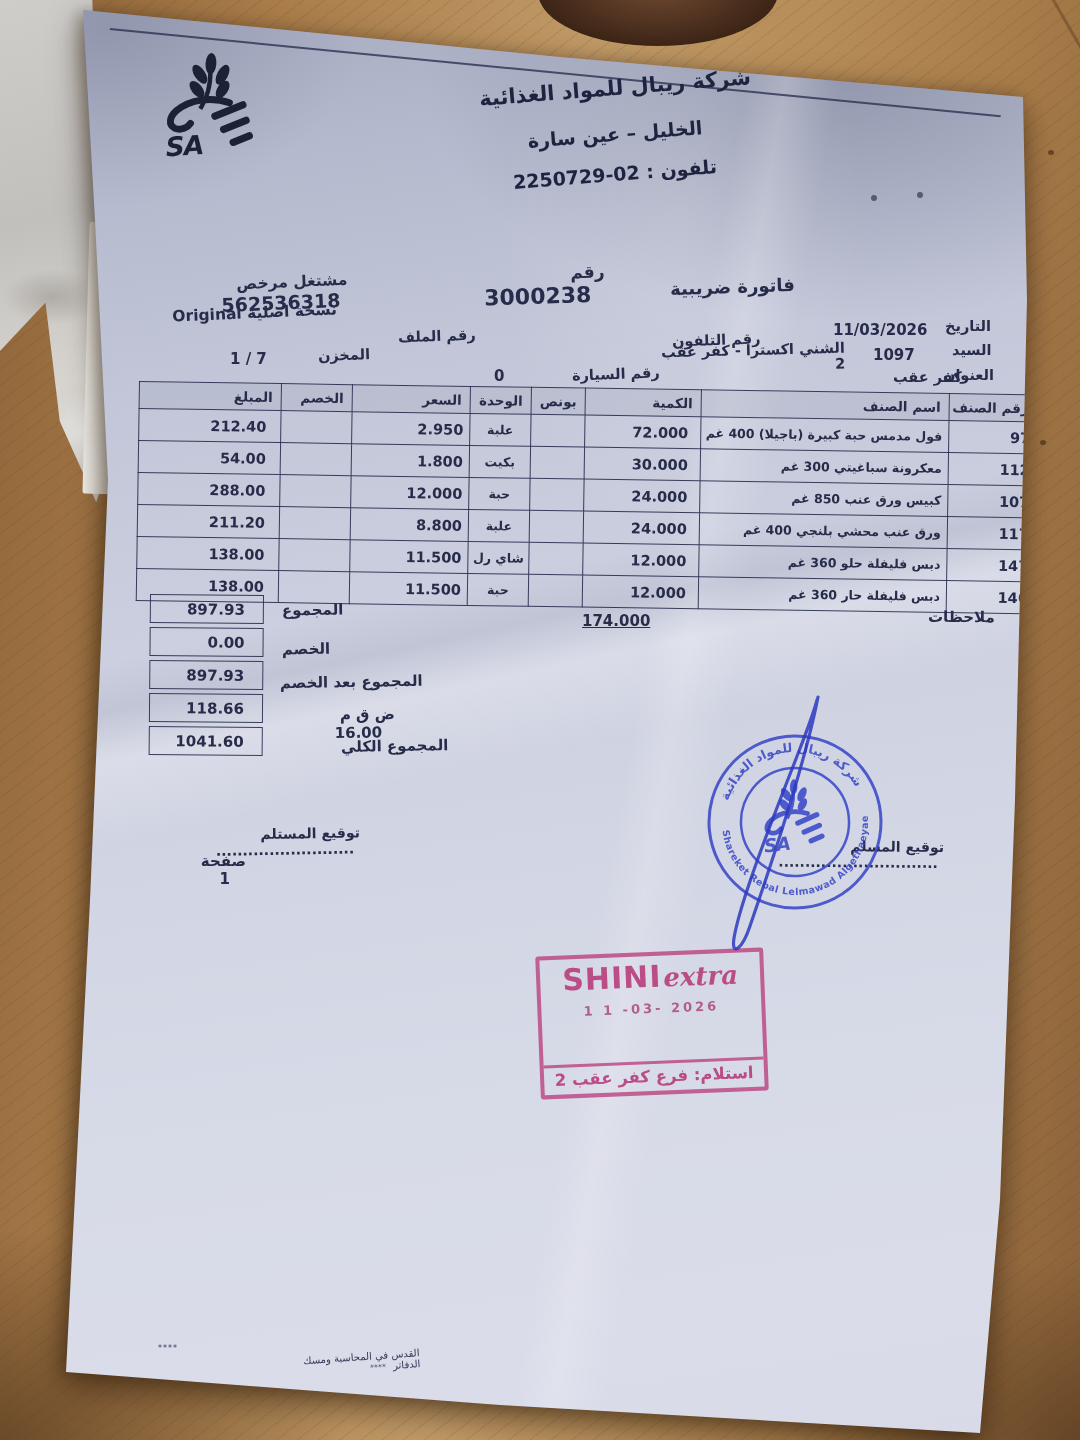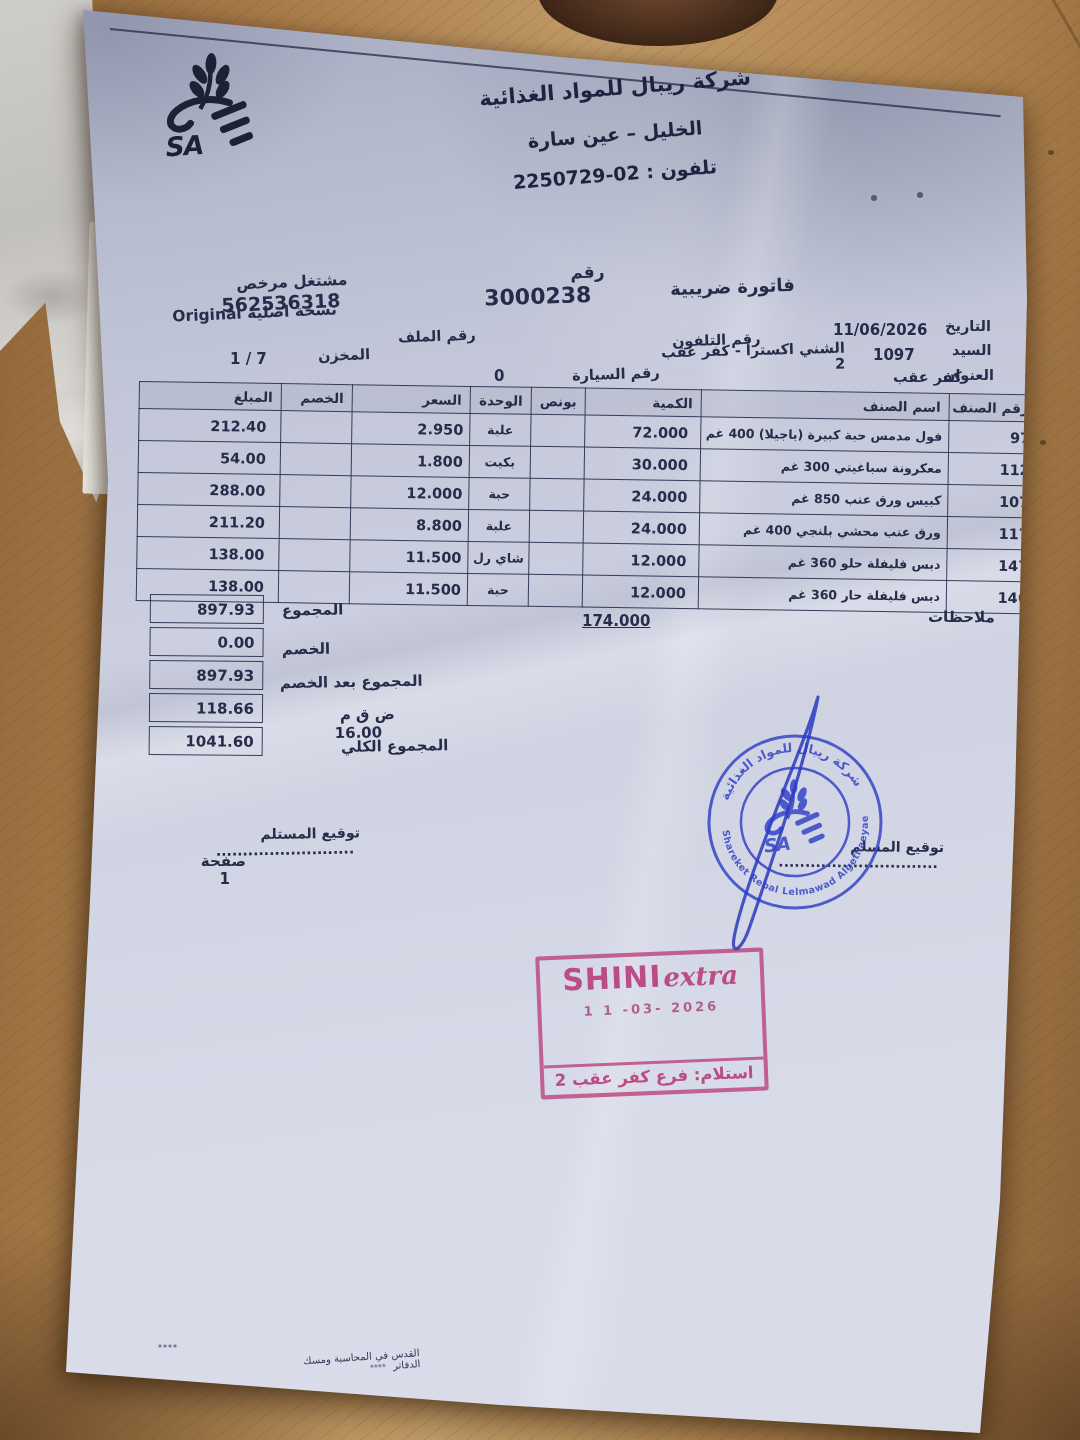--- a/index.html
+++ b/index.html
@@ -62,21 +62,21 @@
   .items-table td.c0{text-align:center;padding:0 2px;}
   .items-table td.c1{text-align:right;padding-left:3px;}
   .items-table td.c2{text-align:right;font-size:12.5px;}
   .items-table td.c3{text-align:right;padding-right:12px;}
   .items-table td.c5{text-align:center;font-size:12.5px;padding:0 2px;}
   .items-table td.c6{text-align:right;padding-right:6px;}
   .items-table td.c8{text-align:right;padding-right:14px;}
   
   .tcol{position:absolute;left:150px;top:594px;transform:rotate(0.5deg);transform-origin:0 0;}
   .tbox{width:114px;height:29px;border:1.5px solid rgba(38,44,76,0.9);margin-bottom:4px;
-    display:flex;align-items:center;justify-content:flex-end;padding-right:8px;box-sizing:border-box;
+    display:flex;align-items:center;justify-content:flex-end;padding-right:18px;box-sizing:border-box;
     font-size:15px;font-weight:bold;color:#262c49;}
   .lab{position:absolute;font-size:15px;font-weight:bold;color:#262c49;transform:rotate(-1deg);}
   
   .sig{position:absolute;font-size:14px;font-weight:bold;color:#262c49;letter-spacing:.3px;}
   
   .stamp-blue{position:absolute;left:700px;top:727px;width:190px;height:190px;z-index:4;opacity:.88;}
   .sig-svg{position:absolute;left:680px;top:670px;width:170px;height:300px;z-index:5;}
   
   .stamp-red{position:absolute;left:538px;top:952px;width:228px;height:143px;z-index:4;
     transform:rotate(-2.3deg);border:4px solid rgba(186,62,125,0.85);border-radius:3px;
@@ -145,21 +145,21 @@
         <span style="font-size:22px;margin-right:14px;">3000238</span>
       </div>
       <div class="abs ink b" style="left:650px;top:276px;width:165px;text-align:center;font-size:18px;transform:rotate(-2deg);">فاتورة ضريبية</div>
       <div class="abs ink b" dir="rtl" style="left:146px;top:274px;width:202px;transform:rotate(-2.5deg);">
         <span style="font-size:15.5px;">مشتغل مرخص</span>
         <span style="font-size:19px;margin-right:8px;">562536318</span>
       </div>
       <div class="abs ink b" dir="rtl" style="left:172px;top:304px;width:165px;font-size:15.5px;transform:rotate(-2.5deg);">نسخة اصلية Original</div>
 
       <div class="abs ink b" style="left:945px;top:318px;font-size:14.5px;">التاريخ</div>
-      <div class="abs ink b" style="left:833px;top:321px;font-size:15px;">11/06/2026</div>
+      <div class="abs ink b" style="left:833px;top:321px;font-size:15px;">11/03/2026</div>
       <div class="abs ink b" style="left:952px;top:342px;font-size:14.5px;">السيد</div>
       <div class="abs ink b" style="left:873px;top:346px;font-size:15px;">1097</div>
       <div class="abs ink b" dir="rtl" style="left:660px;top:342px;width:185px;font-size:14.5px;text-align:right;transform:rotate(-1.5deg);">الشني اكسترا - كفر عقب 2</div>
       <div class="abs ink b" style="left:943px;top:367px;font-size:14.5px;">العنوان</div>
       <div class="abs ink b" style="left:893px;top:369px;font-size:14.5px;text-align:right;">كفر عقب</div>
       <div class="abs ink b" style="left:672px;top:332px;font-size:14.5px;transform:rotate(-2deg);">رقم التلفون</div>
       <div class="abs ink b" style="left:572px;top:366px;font-size:14.5px;transform:rotate(-2deg);">رقم السيارة</div>
       <div class="abs ink b" style="left:494px;top:367px;font-size:15px;">0</div>
       <div class="abs ink b" style="left:398px;top:328px;font-size:14.5px;transform:rotate(-2deg);">رقم الملف</div>
       <div class="abs ink b" style="left:318px;top:347px;font-size:14.5px;transform:rotate(-2deg);">المخزن</div>

